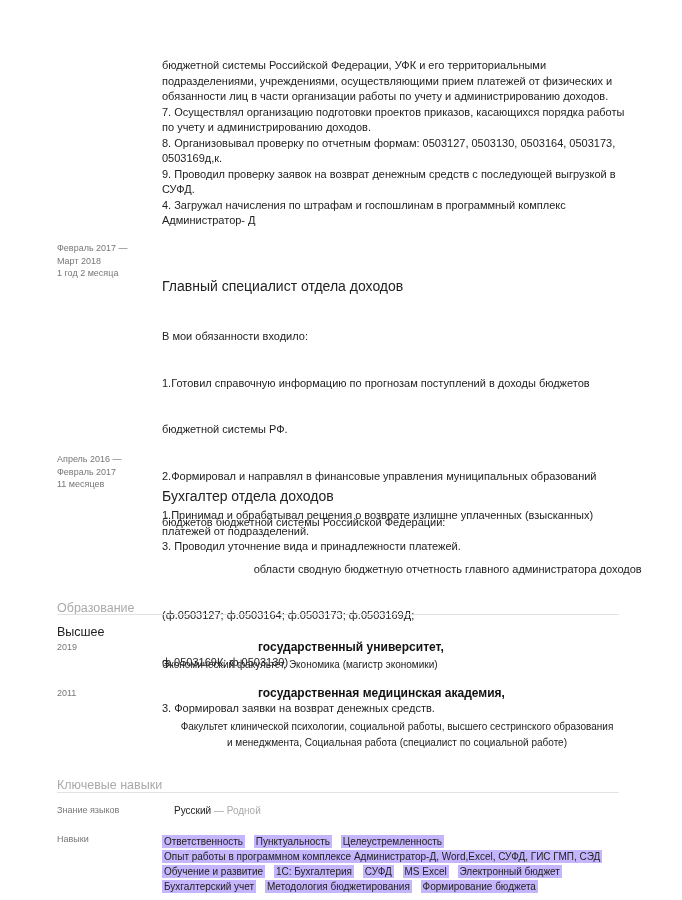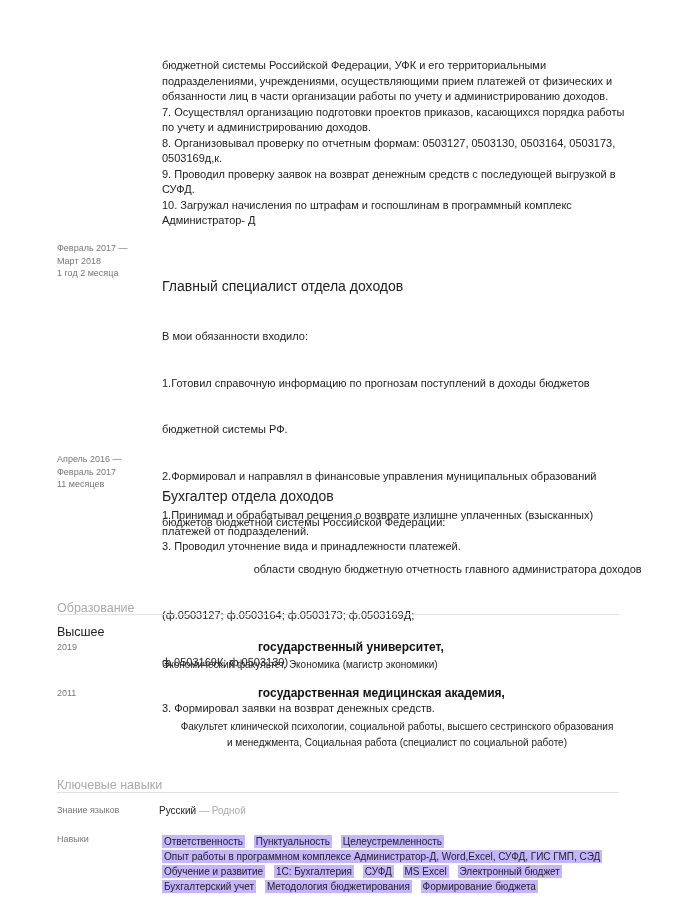--- a/index.html
+++ b/index.html
@@ -32,21 +32,21 @@
 <div class="abs body-text" style="left:162px; top:58px; width:470px;">
   <div>бюджетной системы Российской Федерации, УФК и его территориальными</div>
   <div>подразделениями, учреждениями, осуществляющими прием платежей от физических и</div>
   <div>обязанности лиц в части организации работы по учету и администрированию доходов.</div>
   <div>7. Осуществлял организацию подготовки проектов приказов, касающихся порядка работы</div>
   <div>по учету и администрированию доходов.</div>
   <div>8. Организовывал проверку по отчетным формам: 0503127, 0503130, 0503164, 0503173,</div>
   <div>0503169д,к.</div>
   <div>9. Проводил проверку заявок на возврат денежным средств с последующей выгрузкой в</div>
   <div>СУФД.</div>
-  <div>10. Загружал начисления по штрафам и госпошлинам в программный комплекс</div>
+  <div>4. Загружал начисления по штрафам и госпошлинам в программный комплекс</div>
   <div>Администратор- Д</div>
 </div>
 
 <div class="abs date-col" style="left:57px; top:242px;">
   <div>Февраль 2017 —</div>
   <div>Март 2018</div>
   <div>1 год 2 месяца</div>
 </div>
 <div class="abs job-title" style="left:162px; top:277px;">Главный специалист отдела доходов</div>
 <div class="abs body-text" style="left:162px; top:298px; width:470px; white-space:pre;">
@@ -87,21 +87,21 @@
 <div class="abs edu-name" style="left:258px; top:686px;">государственная медицинская академия,</div>
 <div class="abs edu-detail" style="left:162px; top:719px; width:470px;">
   <div>Факультет клинической психологии, социальной работы, высшего сестринского образования</div>
   <div>и менеджмента, Социальная работа (специалист по социальной работе)</div>
 </div>
 
 <div class="abs section-title" style="left:57px; top:777px;">Ключевые навыки</div>
 <div class="abs divider" style="left:57px; top:792px; width:562px;"></div>
 
 <div class="abs label-col" style="left:57px; top:805px;">Знание языков</div>
-<div class="abs lang" style="left:159px; top:805px;">
+<div class="abs lang" style="left:174px; top:805px;">
   <span>Русский</span><span class="lang-level"> — Родной</span>
 </div>
 
 <div class="abs label-col" style="left:57px; top:834px;">Навыки</div>
 <div class="abs skills" style="left:162px; top:834px;">
   <span class="skill-tag">Ответственность</span>
   <span class="skill-tag">Пунктуальность</span>
   <span class="skill-tag">Целеустремленность</span><br>
   <span class="skill-tag">Опыт работы в программном комплексе Администратор-Д, Word,Excel, СУФД, ГИС ГМП, СЭД</span>
   <span class="skill-tag">Обучение и развитие</span>

